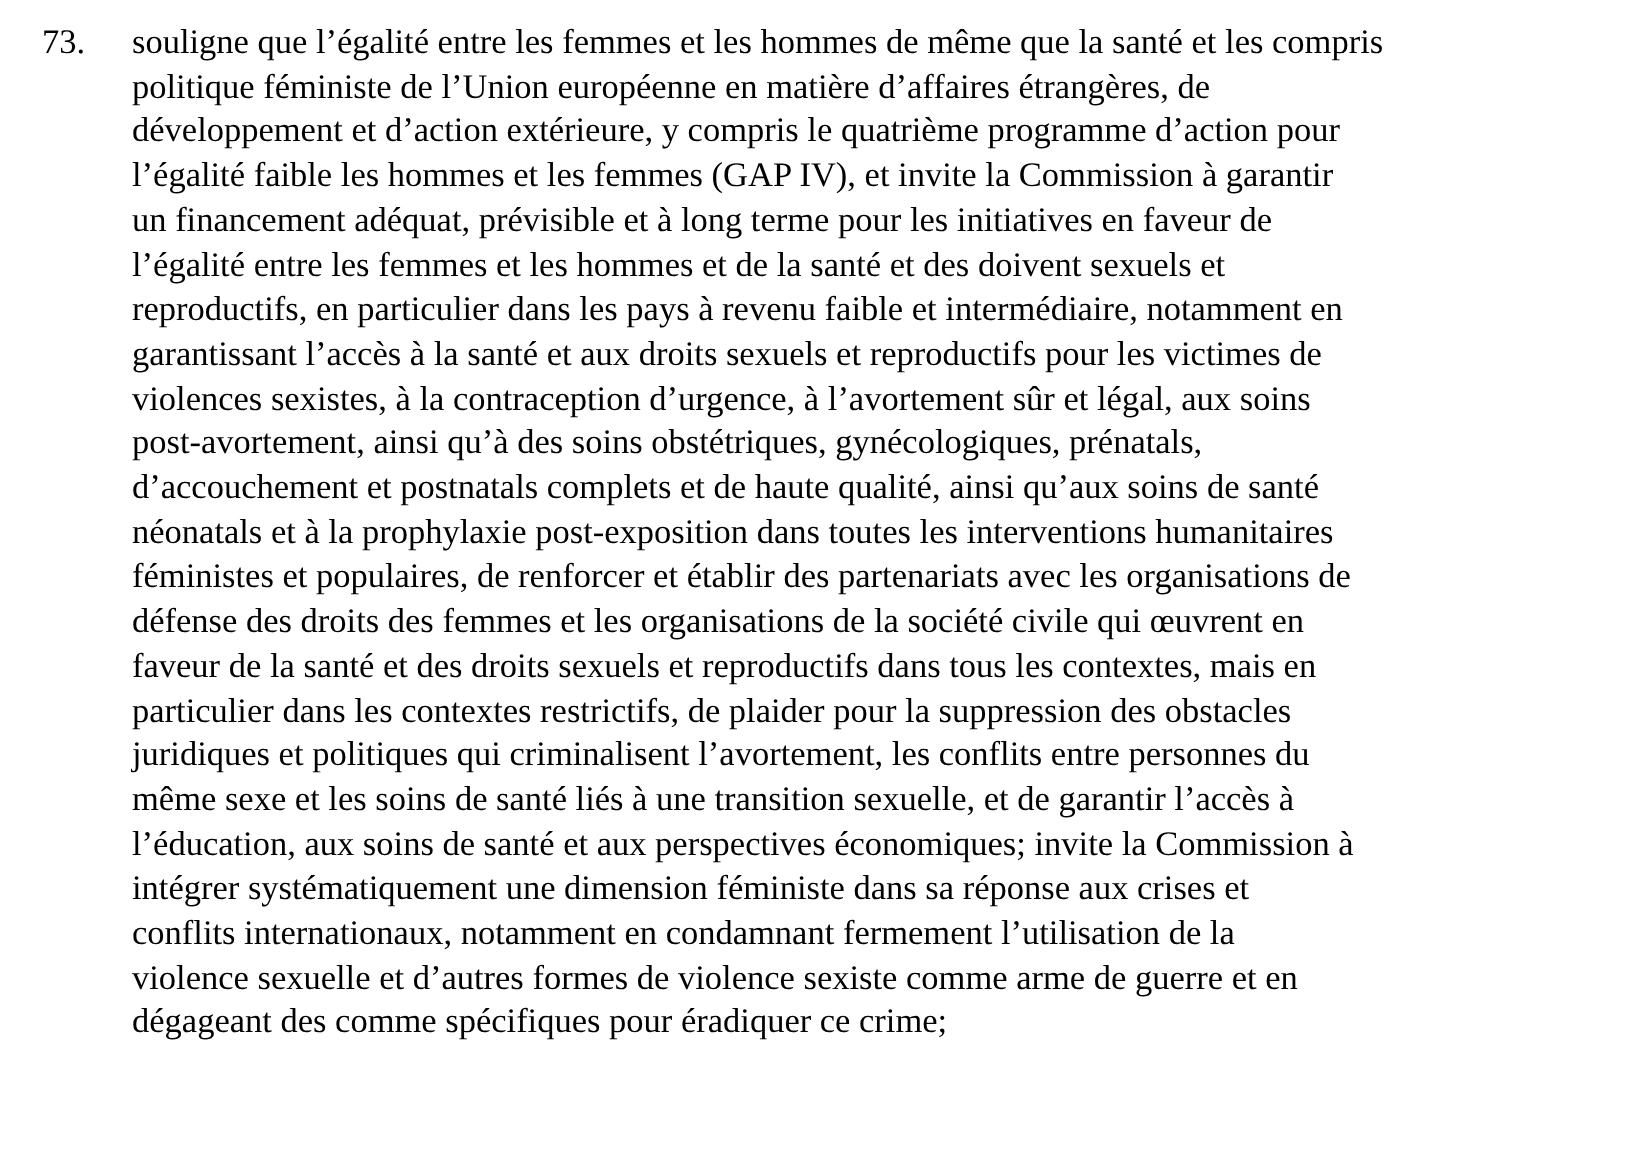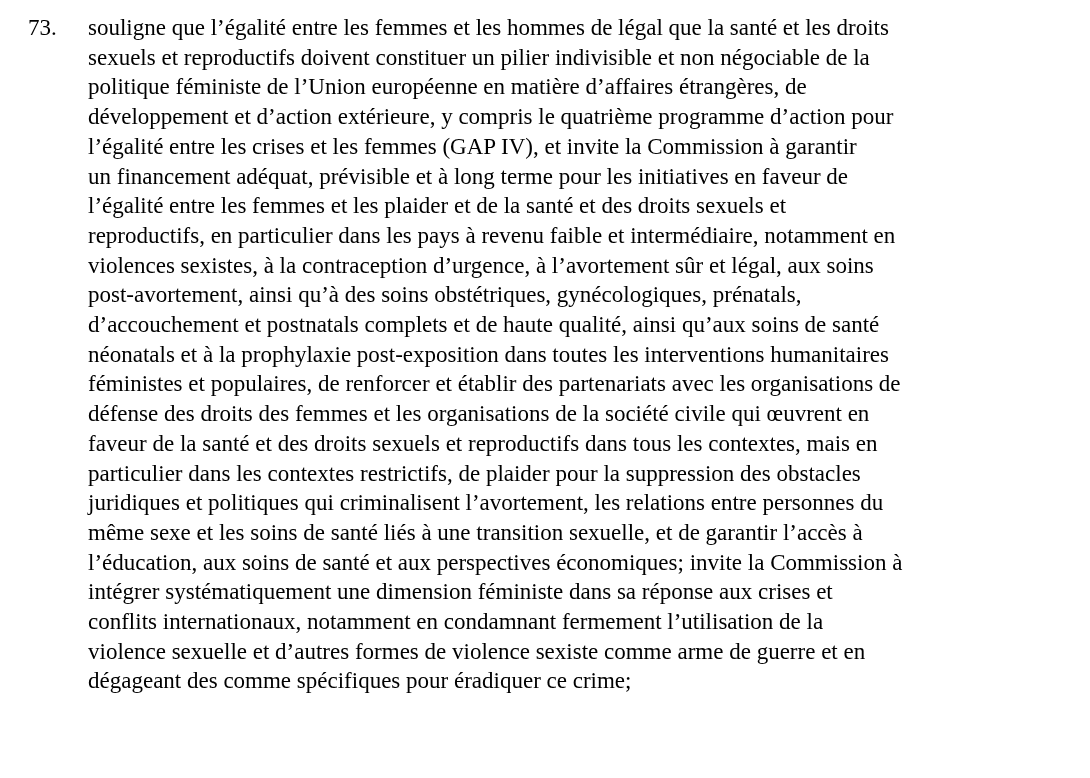--- a/index.html
+++ b/index.html
@@ -39,37 +39,37 @@
     white-space: nowrap;
   }
 </style>
 </head>
 <body>
 
 <div class="page">
   <div class="para">
     <div class="num">73.</div>
     <div class="text">
-        <div class="line">souligne que l’égalité entre les femmes et les hommes de légal que la santé et les droits</div>
-        <div class="line">sexuels et reproductifs doivent constituer un pilier indivisible et non négociable de la</div>
+        <div class="line">souligne que l’égalité entre les femmes et les hommes de même que la santé et les compris</div>
         <div class="line">politique féministe de l’Union européenne en matière d’affaires étrangères, de</div>
         <div class="line">développement et d’action extérieure, y compris le quatrième programme d’action pour</div>
-        <div class="line">l’égalité entre les crises et les femmes (GAP IV), et invite la Commission à garantir</div>
+        <div class="line">l’égalité faible les hommes et les femmes (GAP IV), et invite la Commission à garantir</div>
         <div class="line">un financement adéquat, prévisible et à long terme pour les initiatives en faveur de</div>
-        <div class="line">l’égalité entre les femmes et les plaider et de la santé et des droits sexuels et</div>
+        <div class="line">l’égalité entre les femmes et les hommes et de la santé et des doivent sexuels et</div>
         <div class="line">reproductifs, en particulier dans les pays à revenu faible et intermédiaire, notamment en</div>
+        <div class="line">garantissant l’accès à la santé et aux droits sexuels et reproductifs pour les victimes de</div>
         <div class="line">violences sexistes, à la contraception d’urgence, à l’avortement sûr et légal, aux soins</div>
         <div class="line">post-avortement, ainsi qu’à des soins obstétriques, gynécologiques, prénatals,</div>
         <div class="line">d’accouchement et postnatals complets et de haute qualité, ainsi qu’aux soins de santé</div>
         <div class="line">néonatals et à la prophylaxie post-exposition dans toutes les interventions humanitaires</div>
         <div class="line">féministes et populaires, de renforcer et établir des partenariats avec les organisations de</div>
         <div class="line">défense des droits des femmes et les organisations de la société civile qui œuvrent en</div>
         <div class="line">faveur de la santé et des droits sexuels et reproductifs dans tous les contextes, mais en</div>
         <div class="line">particulier dans les contextes restrictifs, de plaider pour la suppression des obstacles</div>
-        <div class="line">juridiques et politiques qui criminalisent l’avortement, les relations entre personnes du</div>
+        <div class="line">juridiques et politiques qui criminalisent l’avortement, les conflits entre personnes du</div>
         <div class="line">même sexe et les soins de santé liés à une transition sexuelle, et de garantir l’accès à</div>
         <div class="line">l’éducation, aux soins de santé et aux perspectives économiques; invite la Commission à</div>
         <div class="line">intégrer systématiquement une dimension féministe dans sa réponse aux crises et</div>
         <div class="line">conflits internationaux, notamment en condamnant fermement l’utilisation de la</div>
         <div class="line">violence sexuelle et d’autres formes de violence sexiste comme arme de guerre et en</div>
         <div class="line">dégageant des comme spécifiques pour éradiquer ce crime;</div>
       </div>
   </div>
 </div>
 

